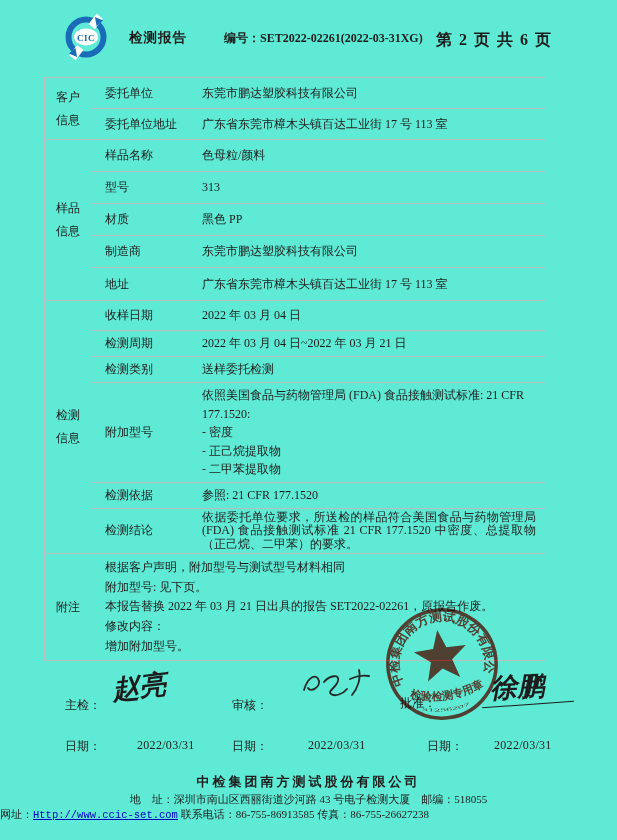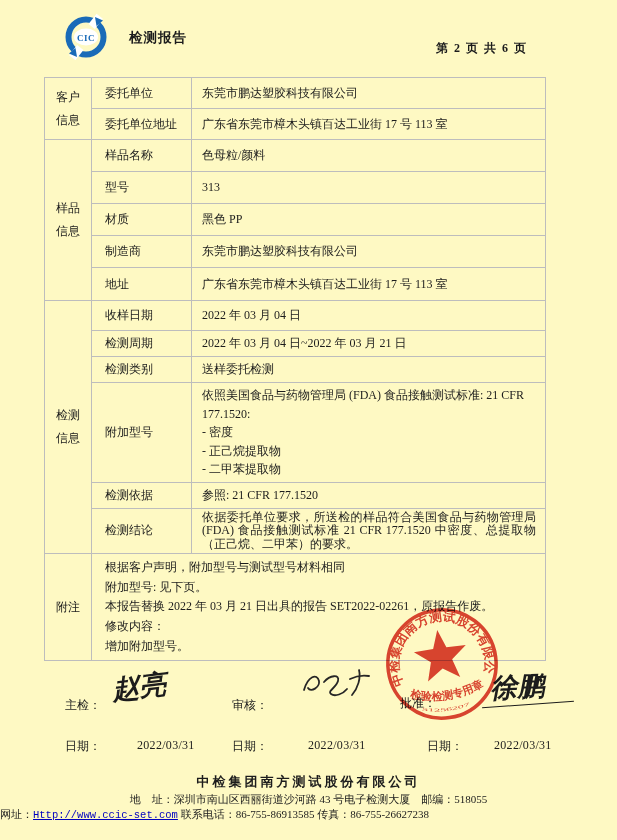--- a/index.html
+++ b/index.html
@@ -1,23 +1,23 @@
 <!DOCTYPE html>
 <html><head>
 <meta charset="utf-8">
 <style>
   html,body{margin:0;padding:0;background:#ffffff;}
-  .page{position:relative;width:617px;height:840px;background:#fef9c3;overflow:hidden;
+  .page{position:relative;width:617px;height:840px;background:#5eead4;overflow:hidden;
         font-family:"Liberation Serif","DejaVu Serif",serif;color:#1c1c1c;}
 
   
   .logo{position:absolute;left:63px;top:14px;}
   .hdr-title{position:absolute;left:129px;top:29px;font-size:13.5px;font-weight:bold;letter-spacing:1px;}
   .hdr-no{position:absolute;left:224px;top:30px;font-size:12px;font-weight:bold;}
-  .hdr-page{position:absolute;left:436px;top:40px;font-size:12px;font-weight:bold;letter-spacing:1.5px;white-space:nowrap;}
+  .hdr-page{position:absolute;left:436px;top:30px;font-size:16px;font-weight:bold;letter-spacing:1.5px;white-space:nowrap;}
 
   
   table.report{position:absolute;left:44px;top:77px;width:501px;border-collapse:collapse;
                table-layout:fixed;border:1.5px solid #9c9c9c;}
   table.report td{border:1px solid #bdbdbd;font-size:12px;vertical-align:middle;overflow:hidden;}
   tr.sec-top td{border-top:1.4px solid #9c9c9c;}
   td.sec{text-align:center;line-height:23px;padding:0 11px;}
   td.lbl{padding:0 0 0 13px;}
   td.val{padding:1px 24px 1px 10px;}
   td.val-lines{padding:3px 16px 3px 10px;}
@@ -59,20 +59,21 @@
       <circle cx="23" cy="23" r="17.5" fill="none" stroke="#1a6bb8" stroke-width="6"></circle>
       <rect x="29" y="1" width="8" height="13" fill="#ffffff" transform="rotate(38 33 7)"></rect>
       <rect x="9" y="32" width="8" height="13" fill="#ffffff" transform="rotate(38 13 39)"></rect>
       <path d="M32 3 l8 3.5 -6.5 5.5 z" fill="#1a6bb8"></path>
       <path d="M14 43 l-8 -3.5 6.5 -5.5 z" fill="#1a6bb8"></path>
       <ellipse cx="23" cy="23" rx="12" ry="8.5" fill="#ffffff"></ellipse>
       <text x="23" y="26.5" text-anchor="middle" font-size="9" font-weight="bold" fill="#1a6bb8" font-family="Liberation Serif, serif" letter-spacing="0.5">CIC</text>
     </svg>
   </div>
   <div class="hdr-title">检测报告</div>
+  <div class="hdr-no">编号：SET2022-02261(2022-03-31XG)</div>
   <div class="hdr-page">第 2 页 共 6 页</div>
 
   <table class="report">
     <colgroup>
         <col style="width:47px">
         <col style="width:100px">
         <col style="width:354px">
       </colgroup>
     <tbody>
         <tr style="height:31px">

